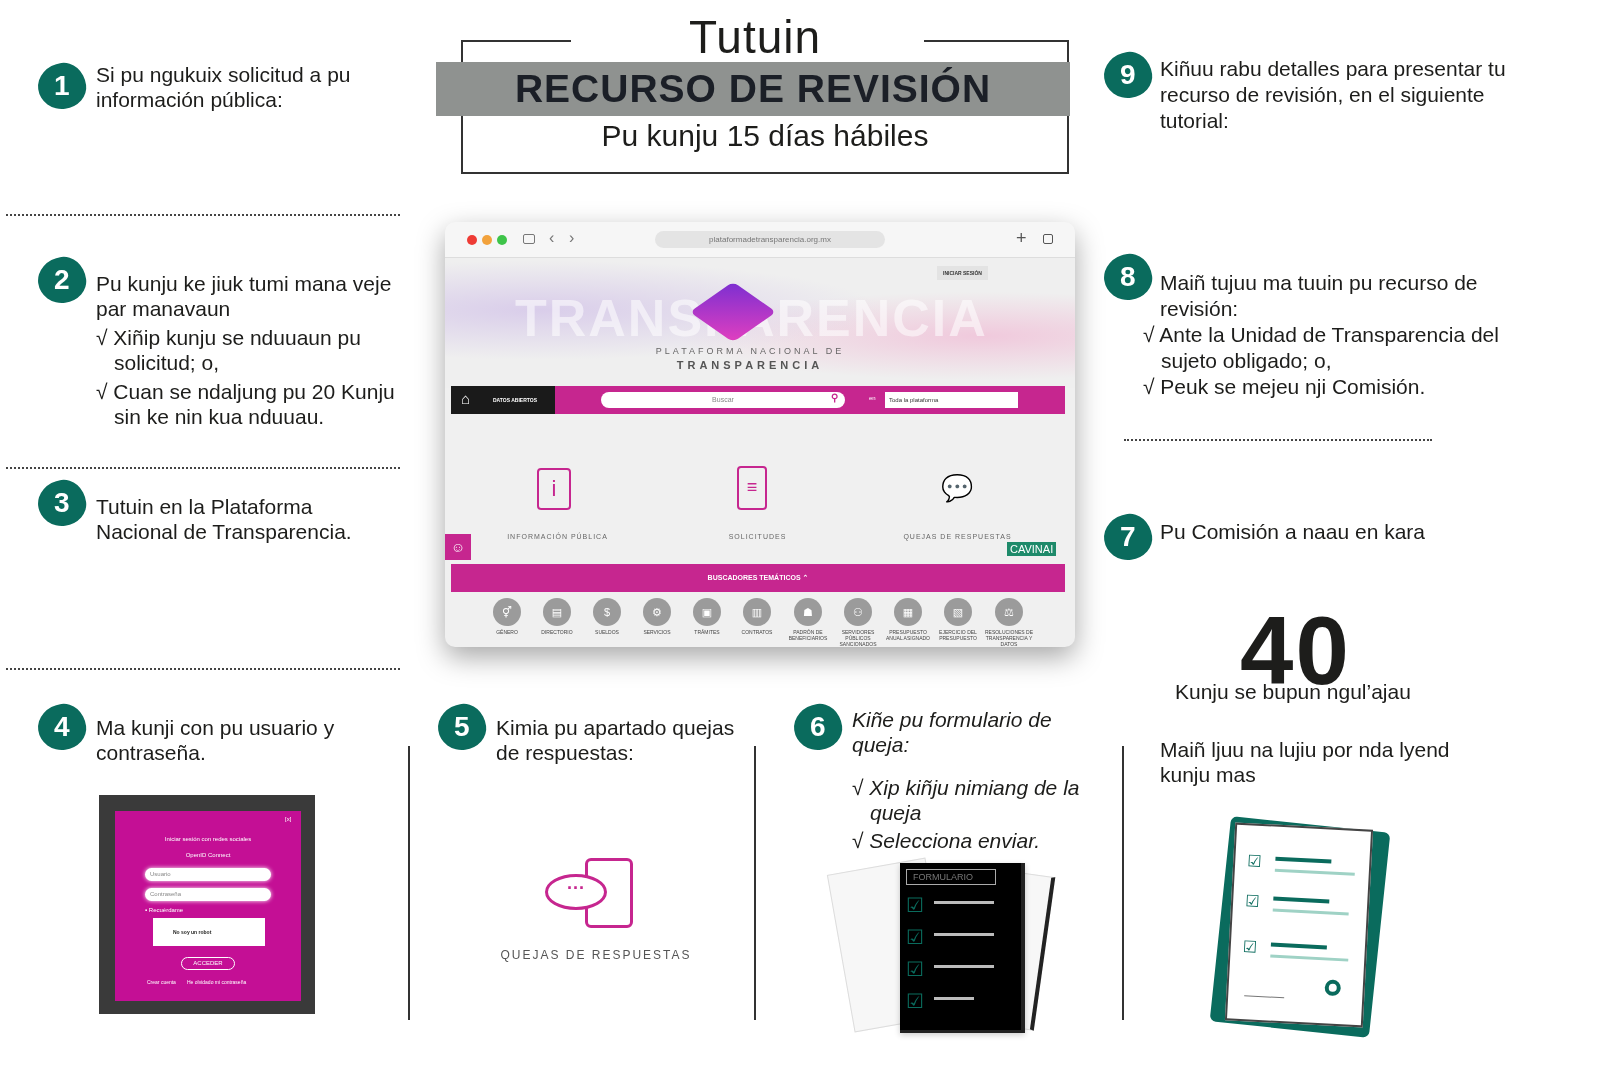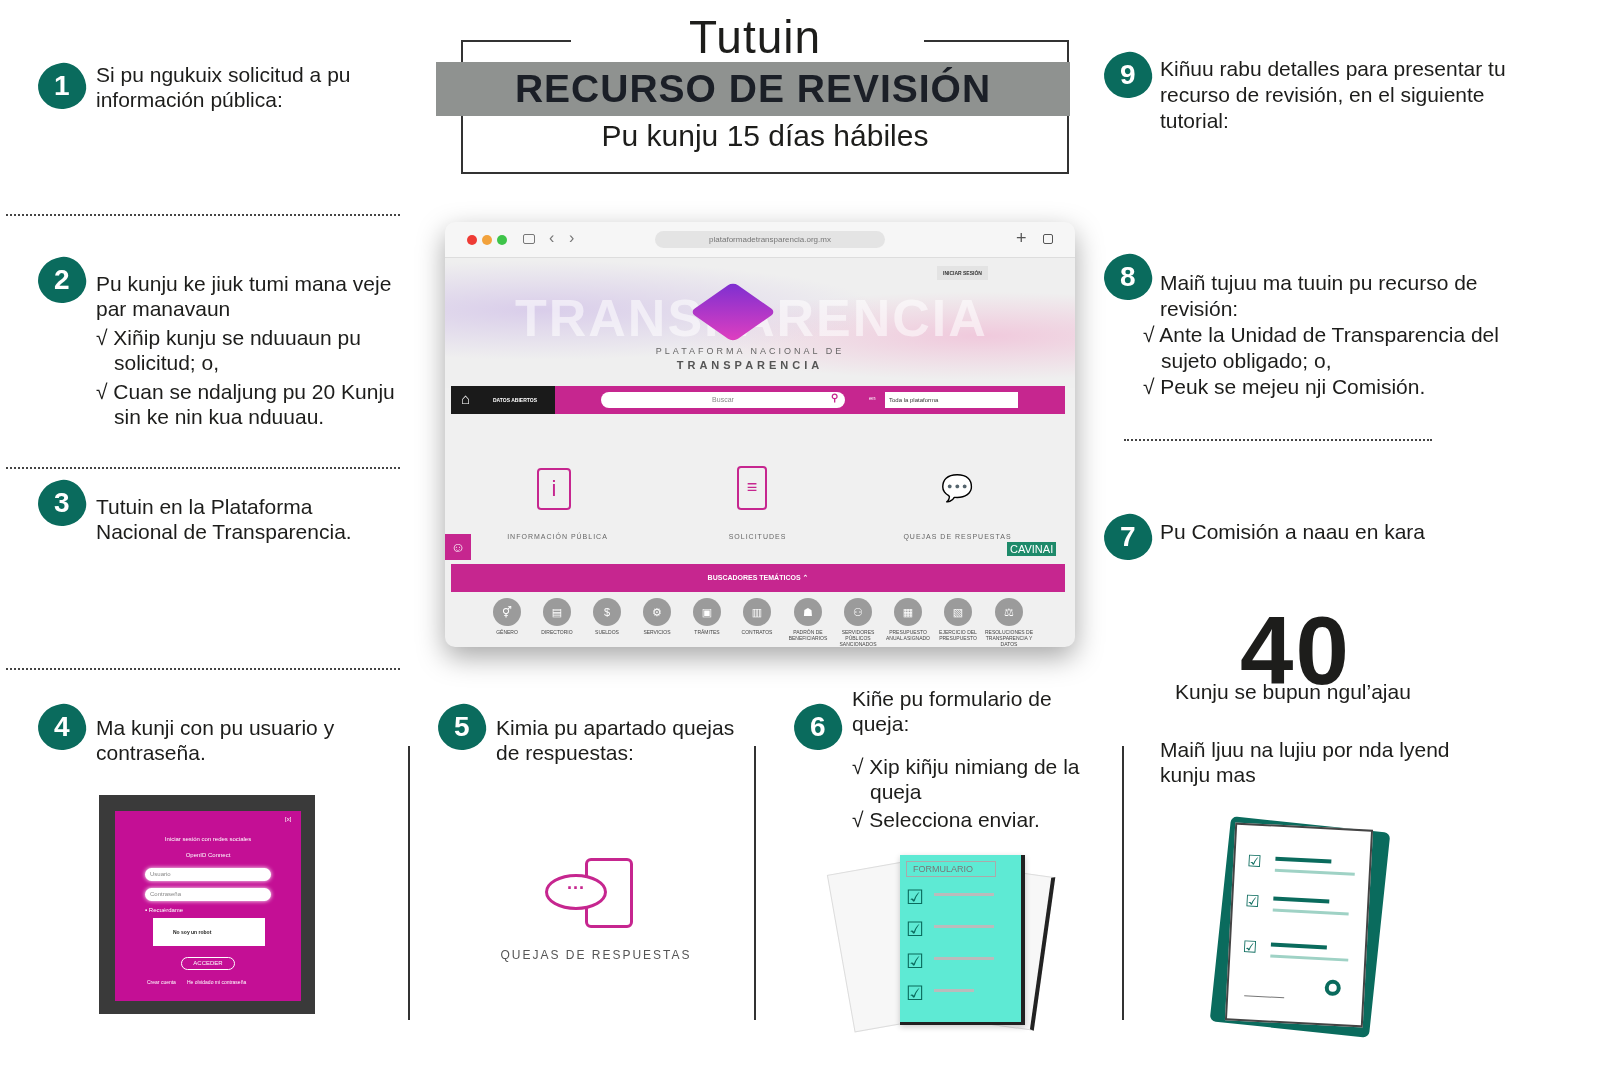--- a/index.html
+++ b/index.html
@@ -188,31 +188,31 @@
 <div class="txt" style="left:496px;top:715px;width:240px;">Kimia pu apartado quejas de respuestas:</div>
 <div class="abs" style="left:545px;top:858px;width:90px;height:70px;">
   <div class="abs" style="left:40px;top:0;width:48px;height:70px;border:3px solid #c6268f;border-radius:6px;"></div>
   <div class="abs" style="left:0;top:16px;width:62px;height:36px;border:3px solid #c6268f;border-radius:50%;background:#fff;color:#c6268f;font-size:18px;text-align:center;line-height:22px;font-weight:bold;">···</div>
 </div>
 <div class="abs" style="left:480px;top:948px;width:232px;text-align:center;font-size:12px;letter-spacing:2px;color:#555;">QUEJAS DE RESPUESTAS</div>
 
 <div class="badge" style="left:794px;top:704px;">
     <span>6</span>
   </div>
-<div class="txt" style="left:852px;top:686px;width:250px;">
+<div class="txt" style="left:852px;top:707px;width:250px;font-style:italic;">
   <div>Kiñe pu formulario de queja:</div>
   <div style="margin-top:18px;">
     <span class="chk" style="margin-bottom:3px;">√ Xip kiñju nimiang de la queja</span>
     <span class="chk">√ Selecciona enviar.</span>
   </div>
 </div>
 <div class="abs" style="left:840px;top:855px;width:220px;height:175px;">
   <div class="abs" style="left:0;top:10px;width:100px;height:160px;background:#f7f7f7;border:1px solid #ddd;transform:rotate(-10deg);"></div>
   <div class="abs" style="left:110px;top:15px;width:95px;height:155px;background:#f7f7f7;border:1px solid #ddd;border-right:4px solid #222;transform:rotate(8deg);"></div>
-  <div class="abs" style="left:60px;top:0;width:125px;height:170px;background:#5eead4;border-right:4px solid #222;border-bottom:3px solid #222;box-shadow:0 2px 6px rgba(0,0,0,0.2);">
+  <div class="abs" style="left:60px;top:8px;width:125px;height:170px;background:#000000;border-right:4px solid #222;border-bottom:3px solid #222;box-shadow:0 2px 6px rgba(0,0,0,0.2);">
     <div class="abs" style="left:6px;top:6px;width:90px;height:16px;border:1px solid #aaa;font-size:9px;color:#777;padding-left:6px;line-height:14px;">FORMULARIO</div>
     <div class="abs" style="left:6px;top:30px;color:#0a6b5d;font-size:20px;">☑</div>
     <div class="abs" style="left:6px;top:62px;color:#0a6b5d;font-size:20px;">☑</div>
     <div class="abs" style="left:6px;top:94px;color:#0a6b5d;font-size:20px;">☑</div>
     <div class="abs" style="left:6px;top:126px;color:#0a6b5d;font-size:20px;">☑</div>
     <div class="abs" style="left:34px;top:38px;width:60px;border-top:3px solid #bbb;"></div>
     <div class="abs" style="left:34px;top:70px;width:60px;border-top:3px solid #bbb;"></div>
     <div class="abs" style="left:34px;top:102px;width:60px;border-top:3px solid #bbb;"></div>
     <div class="abs" style="left:34px;top:134px;width:40px;border-top:3px solid #bbb;"></div>
   </div>

